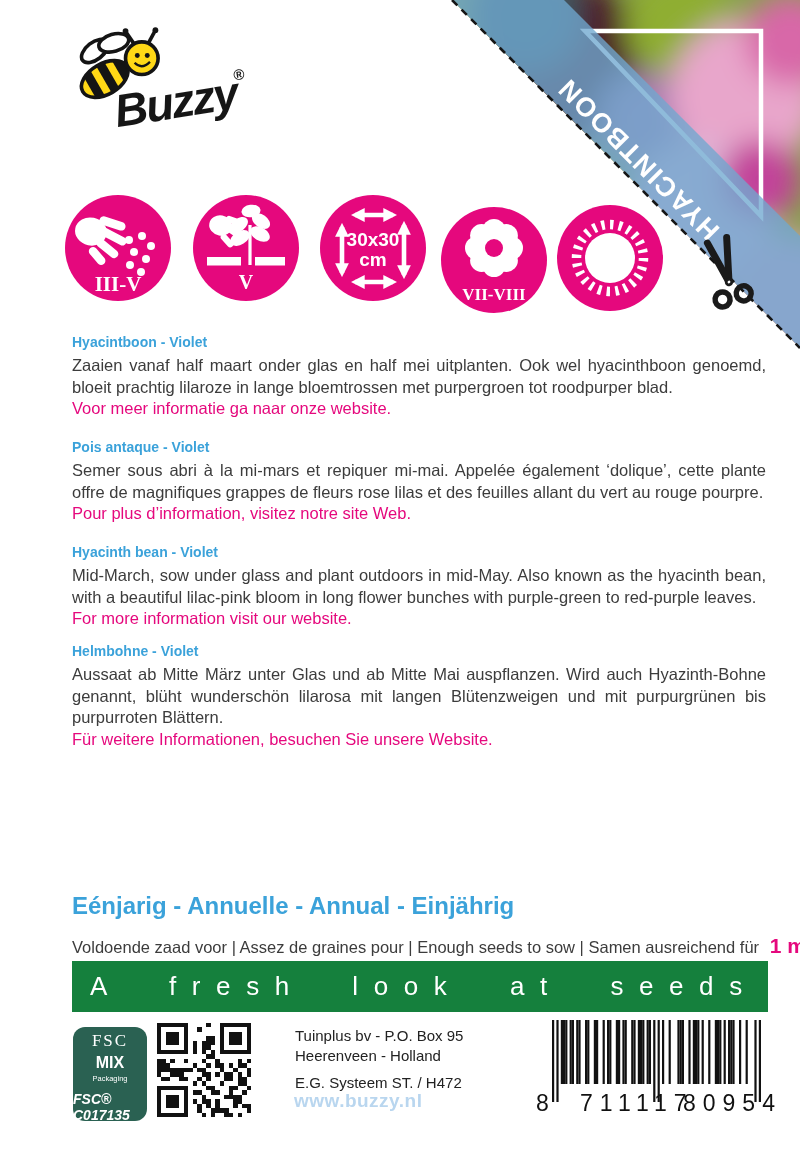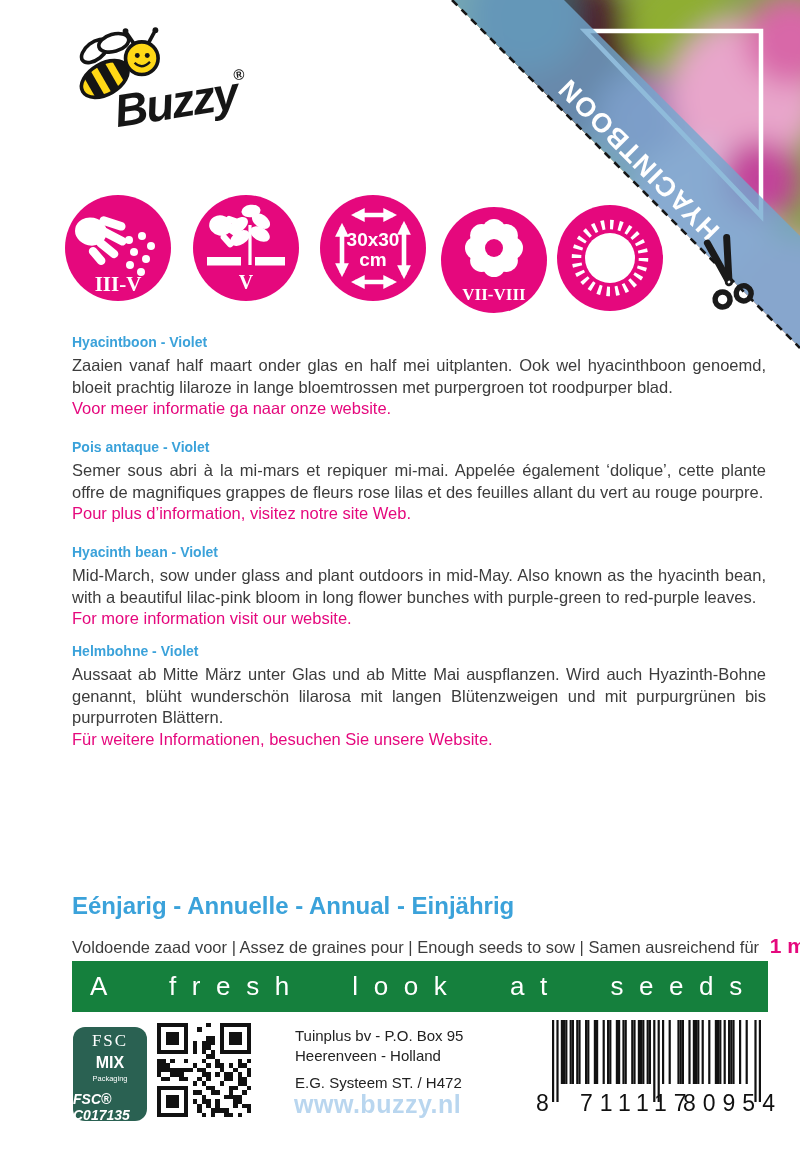--- a/index.html
+++ b/index.html
@@ -41,21 +41,21 @@
   
   #fsc{left:73px;top:1027px;width:74px;height:94px;background:#2a6152;border-radius:12px;
        display:flex;flex-direction:column;align-items:center;color:#fff;}
   #fsc .fsc-word{font-family:"Liberation Serif",serif;font-size:17px;letter-spacing:2px;margin-top:-2px;}
   #fsc .fsc-mix{font-size:16px;font-weight:bold;margin-top:3px;}
   #fsc .fsc-pack{font-size:7.5px;margin-top:2px;}
   #fsc .fsc-code{font-size:14px;font-weight:bold;margin-top:8px;font-style:italic;}
   #qr{left:157px;top:1023px;width:94px;height:94px;}
   #address{left:295px;top:1026px;font-size:15px;line-height:20px;color:#222;}
   #prodcode{left:295px;top:1074px;font-size:15px;color:#222;}
-  #website{left:294px;top:1090px;font-size:25px;font-weight:bold;color:#b9d6ef;letter-spacing:0.5px;}
+  #website{left:294px;top:1090px;font-size:19px;font-weight:bold;color:#b9d6ef;letter-spacing:0.5px;}
   #barcode{left:528px;top:1018px;}
 </style>
 </head>
 <body>
 
 <div class="abs" id="logo">
   <svg viewBox="0 0 130 95" style="width:118px;height:86px">
     <g stroke="#141414" stroke-width="4" fill="none">
       <line x1="80" y1="25" x2="71" y2="12"></line>
         <line x1="95" y1="24" x2="102" y2="11"></line>

